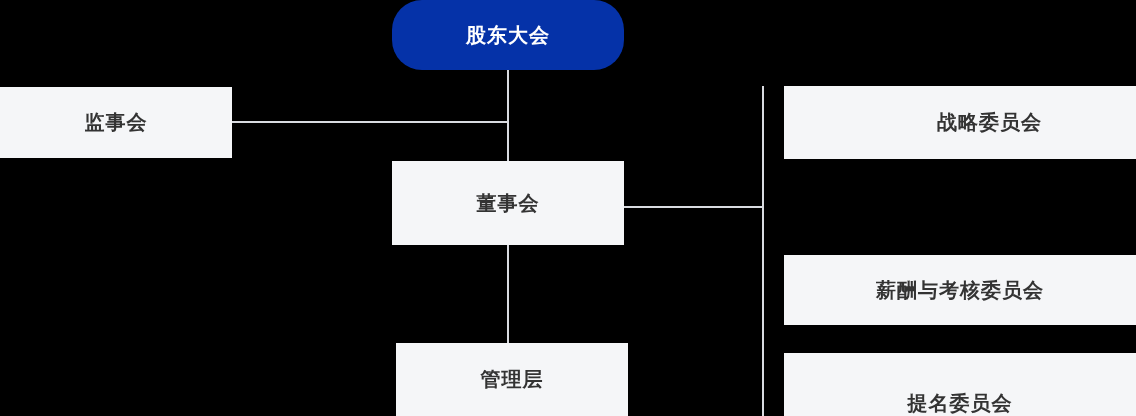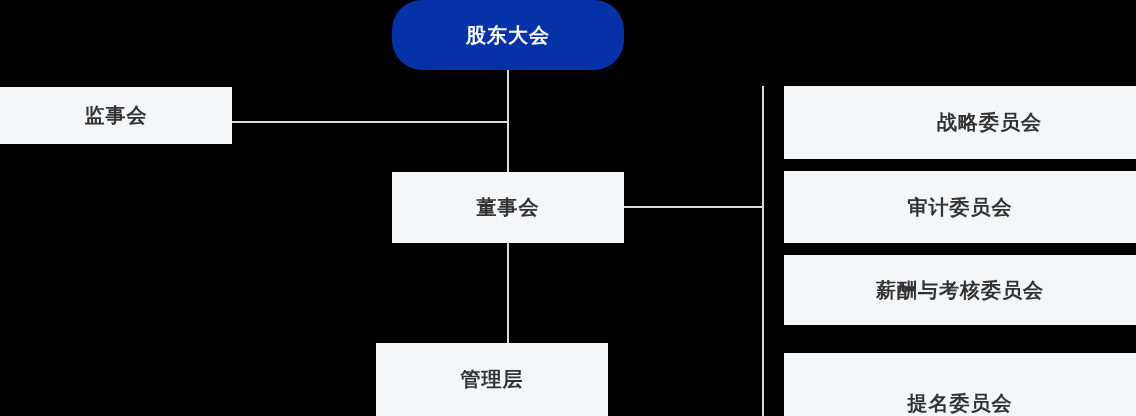--- a/index.html
+++ b/index.html
@@ -32,23 +32,23 @@
     color: var(--root-text, #ffffff);
     border-radius: 30px;
   }
   .connector {
     position: absolute;
     background: var(--connector, #d9dbe0);
   }
 
   
   .n-shareholders { left: 392px; top: 0;     width: 232px; height: 70px; }
-  .n-supervisory  { left: 0;     top: 87px;  width: 232px; height: 57px; }
-  .n-board        { left: 392px; top: 172px; width: 232px; height: 71px; }
-  .n-management   { left: 376px; top: 343px; width: 232px; height: 73px; }
+  .n-supervisory  { left: 0;     top: 87px;  width: 232px; height: 71px; }
+  .n-board        { left: 392px; top: 161px; width: 232px; height: 84px; }
+  .n-management   { left: 396px; top: 343px; width: 232px; height: 73px; }
   .n-strategy     { left: 784px; top: 86px;  width: 411px; height: 73px; }
   .n-audit        { left: 784px; top: 171px; width: 352px; height: 72px; }
   .n-remuneration { left: 784px; top: 255px; width: 352px; height: 70px; }
   .n-nomination   { left: 784px; top: 353px; width: 352px; height: 100px; }
 
   .c-v-top    { left: 507px; top: 70px;  width: 2px;   height: 102px; }
   .c-v-mid    { left: 507px; top: 243px; width: 2px;   height: 100px; }
   .c-h-left   { left: 232px; top: 121px; width: 276px; height: 2px; }
   .c-h-right  { left: 624px; top: 206px; width: 139px; height: 2px; }
   .c-v-spine  { left: 762px; top: 86px;  width: 2px;   height: 330px; }
@@ -77,23 +77,20 @@
   </div>
 
   <div class="node n-management">
     <span>管理层</span>
   </div>
 
   <div class="node n-strategy">
     <span>战略委员会</span>
   </div>
 
-  <div class="node n-audit">
-    <span>审计委员会</span>
-  </div>
 
   <div class="node n-remuneration">
     <span>薪酬与考核委员会</span>
   </div>
 
   <div class="node n-nomination">
     <span>提名委员会</span>
   </div>
 
 </div>

